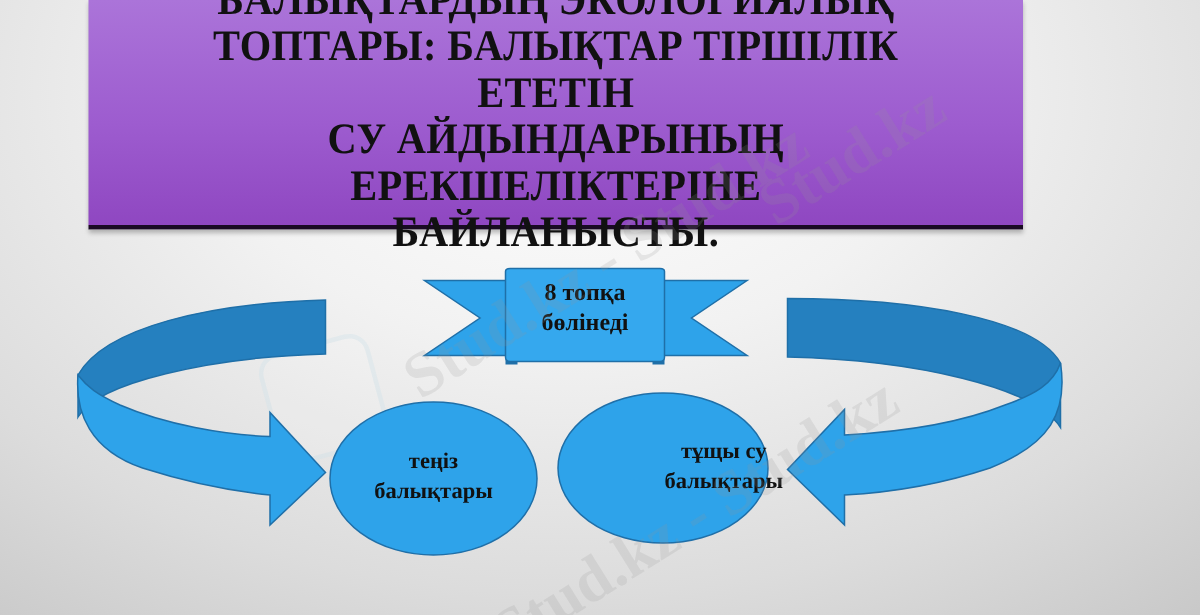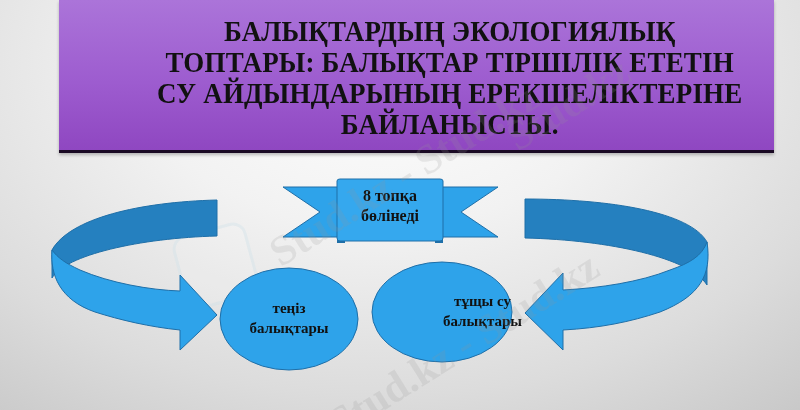--- a/index.html
+++ b/index.html
@@ -2,21 +2,21 @@
 <html><head>
 <meta charset="utf-8">
 <style>
   html, body { margin: 0; padding: 0; }
   body {
     width: 800px; height: 410px; overflow: hidden; position: relative;
     background: radial-gradient(ellipse 700px 480px at 380px 60px, #ffffff 0%, #f2f2f2 35%, #dcdcdc 70%, #c4c4c4 100%);
     font-family: "Liberation Serif", "DejaVu Serif", serif;
   }
   .title-box {
-    position: absolute; left: 59px; top: 0; width: 715px; height: 150px;
+    position: absolute; left: 59px; top: 0; width: 623px; height: 150px;
     background: linear-gradient(to bottom, #ab74d9 0%, #9d5ccf 55%, #8f47c1 100%);
     border-bottom: 3px solid #1a0a24;
     box-shadow: 0 2px 3px rgba(0,0,0,0.25);
     display: flex; align-items: center; justify-content: flex-end;
   }
   .title-text {
     margin: 0; padding: 6px 10px 0; text-align: center; color: #111;
     font-weight: bold; font-size: 29px; line-height: 31px; letter-spacing: 0.2px;
     font-family: "Liberation Serif", "DejaVu Serif", serif;
     transform: scaleX(0.93);

